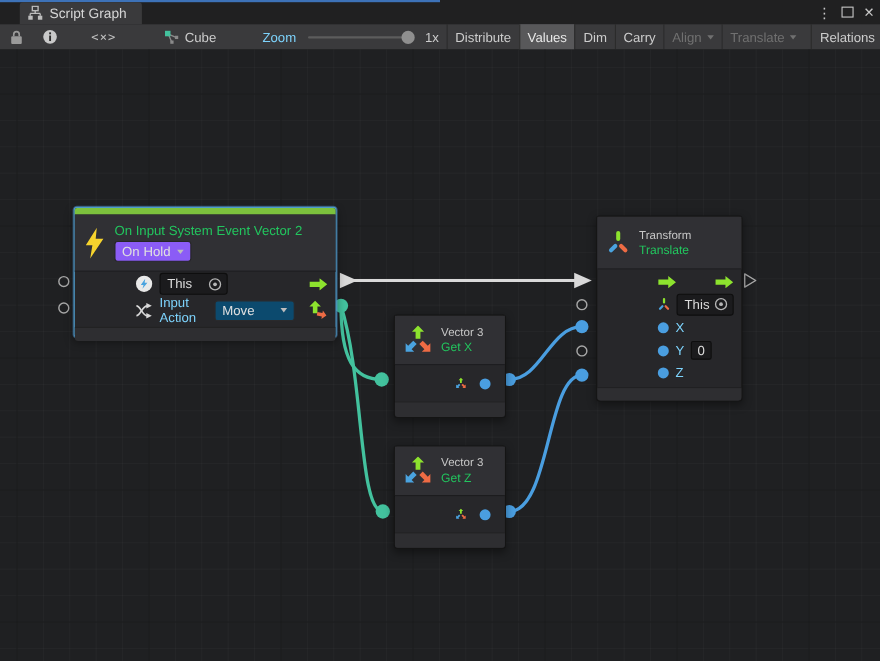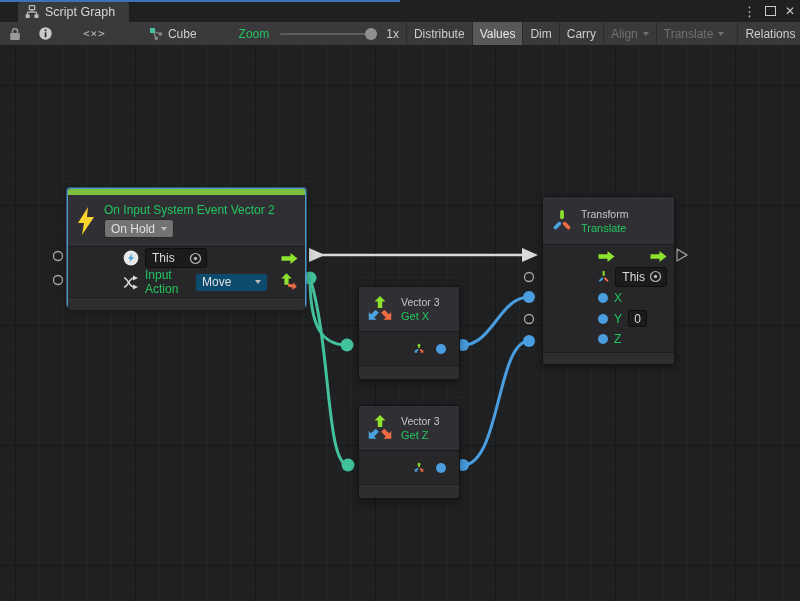--- a/index.html
+++ b/index.html
@@ -54,27 +54,27 @@
   .ntitle{color:#22c55e;font-size:12px;white-space:nowrap;}
   .ntitle.big{font-size:11px;}
   .ncat{color:#c6c6c6;font-size:10.5px;white-space:nowrap;}
   .nbody{flex:1 1 auto;display:flex;flex-direction:column;justify-content:space-evenly;padding:1px 0;}
   .nrow{display:flex;align-items:center;gap:6px;padding:0 7px;margin-left:48px;}
   .nfoot{flex:0 0 auto;background:#2e2e31;border-top:1px solid #1d1d1d;border-radius:0 0 3px 3px;}
   .field{display:inline-flex;align-items:center;justify-content:space-between;gap:4px;
          background:#1b1b1d;border:1px solid #0e0e0e;border-radius:3px;height:18px;
          padding:0 4px 0 6px;color:#dcdcdc;}
   .dd{display:inline-flex;align-items:center;gap:6px;border-radius:3px;height:17px;padding:0 6px;color:#e0e0e0;}
-  .dd.dark{background:#737373;border:1px solid #262628;align-items:center;}
+  .dd.dark{background:#8b5cf6;border:1px solid #262628;align-items:center;}
   .dd.lit{background:#0c4a6e;border:1px solid #2a2a2c;justify-content:space-between;}
   .valbox{display:inline-flex;align-items:center;justify-content:center;background:#1b1b1d;
           border:1px solid #0e0e0e;border-radius:2px;min-width:13px;height:15px;padding:0 2px;color:#dcdcdc;}
   .port-dot{width:10px;height:10px;border-radius:50%;background:var(--number-wire,#4A9EE0);flex:0 0 auto;}
   .flex1{flex:1 1 auto;}
-  .lbl{color:#22c55e;}
+  .lbl{color:#7dd3fc;}
 </style>
 </head>
 <body>
 
 <div class="titlebar">
   <div class="focus-line"></div>
   <div class="tab">
     <span style="display:inline-flex">
       <svg width="14" height="14" viewBox="0 0 16 16">
         <rect x="5" y="0.8" width="6" height="4.6" fill="none" stroke="#bdbdbd" stroke-width="1.4"></rect>

